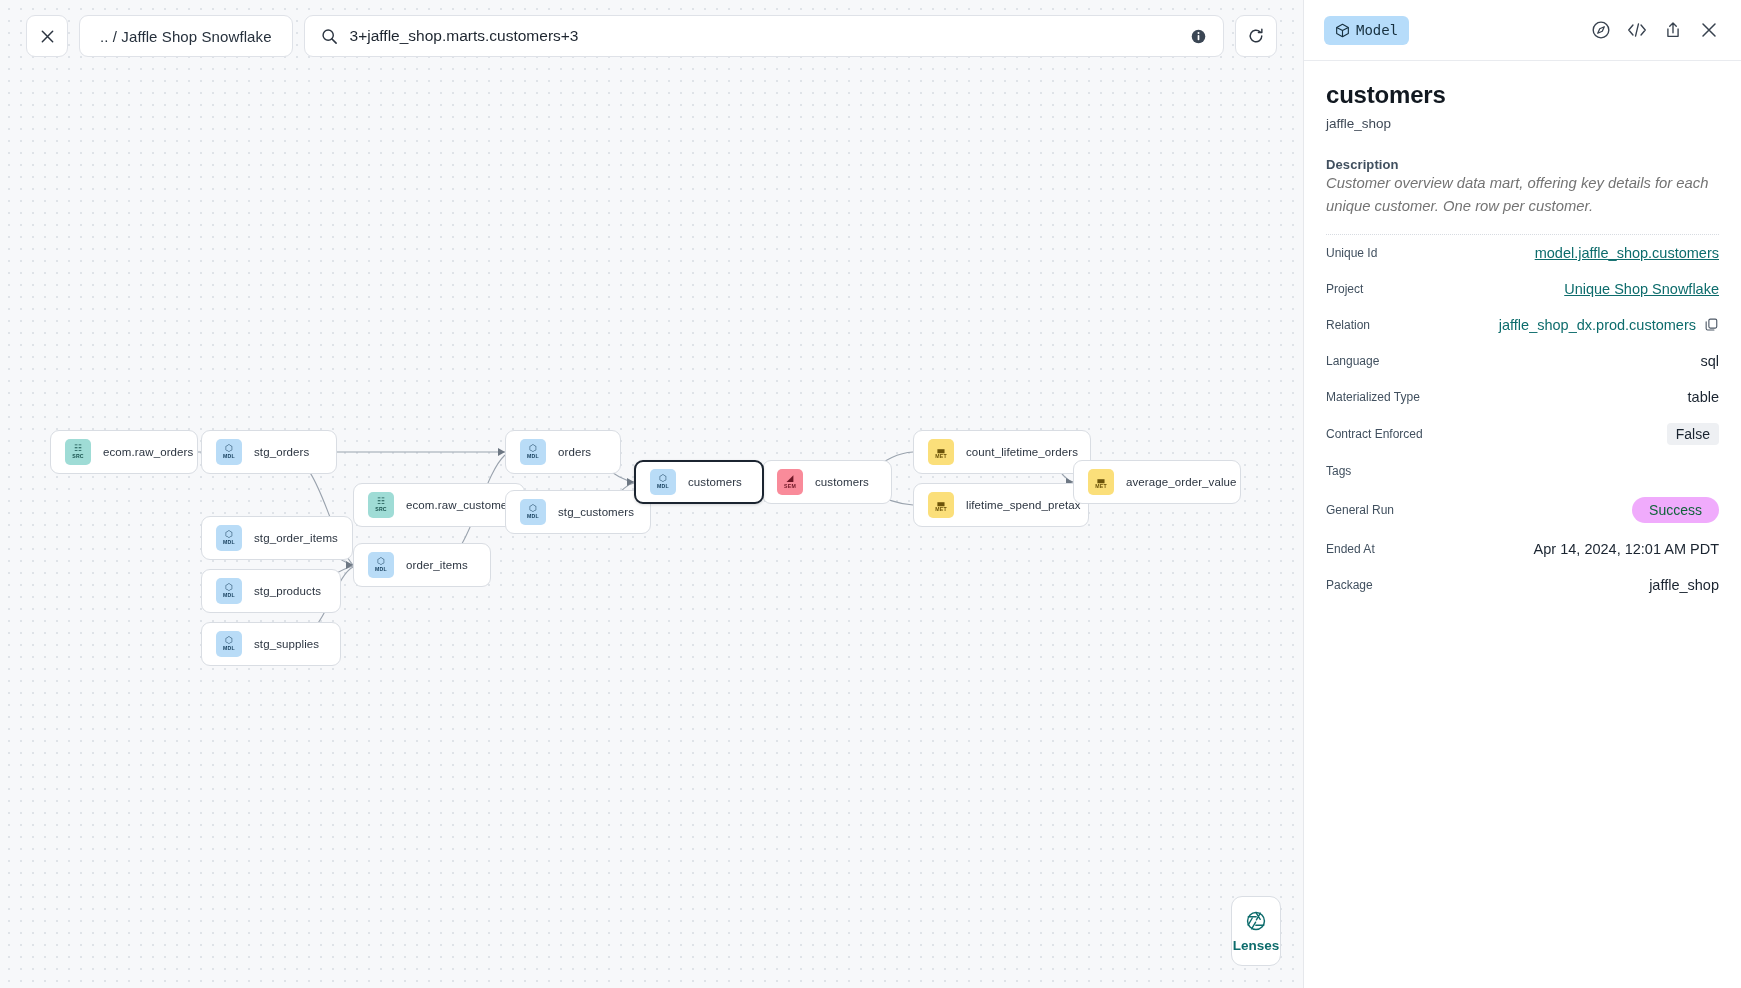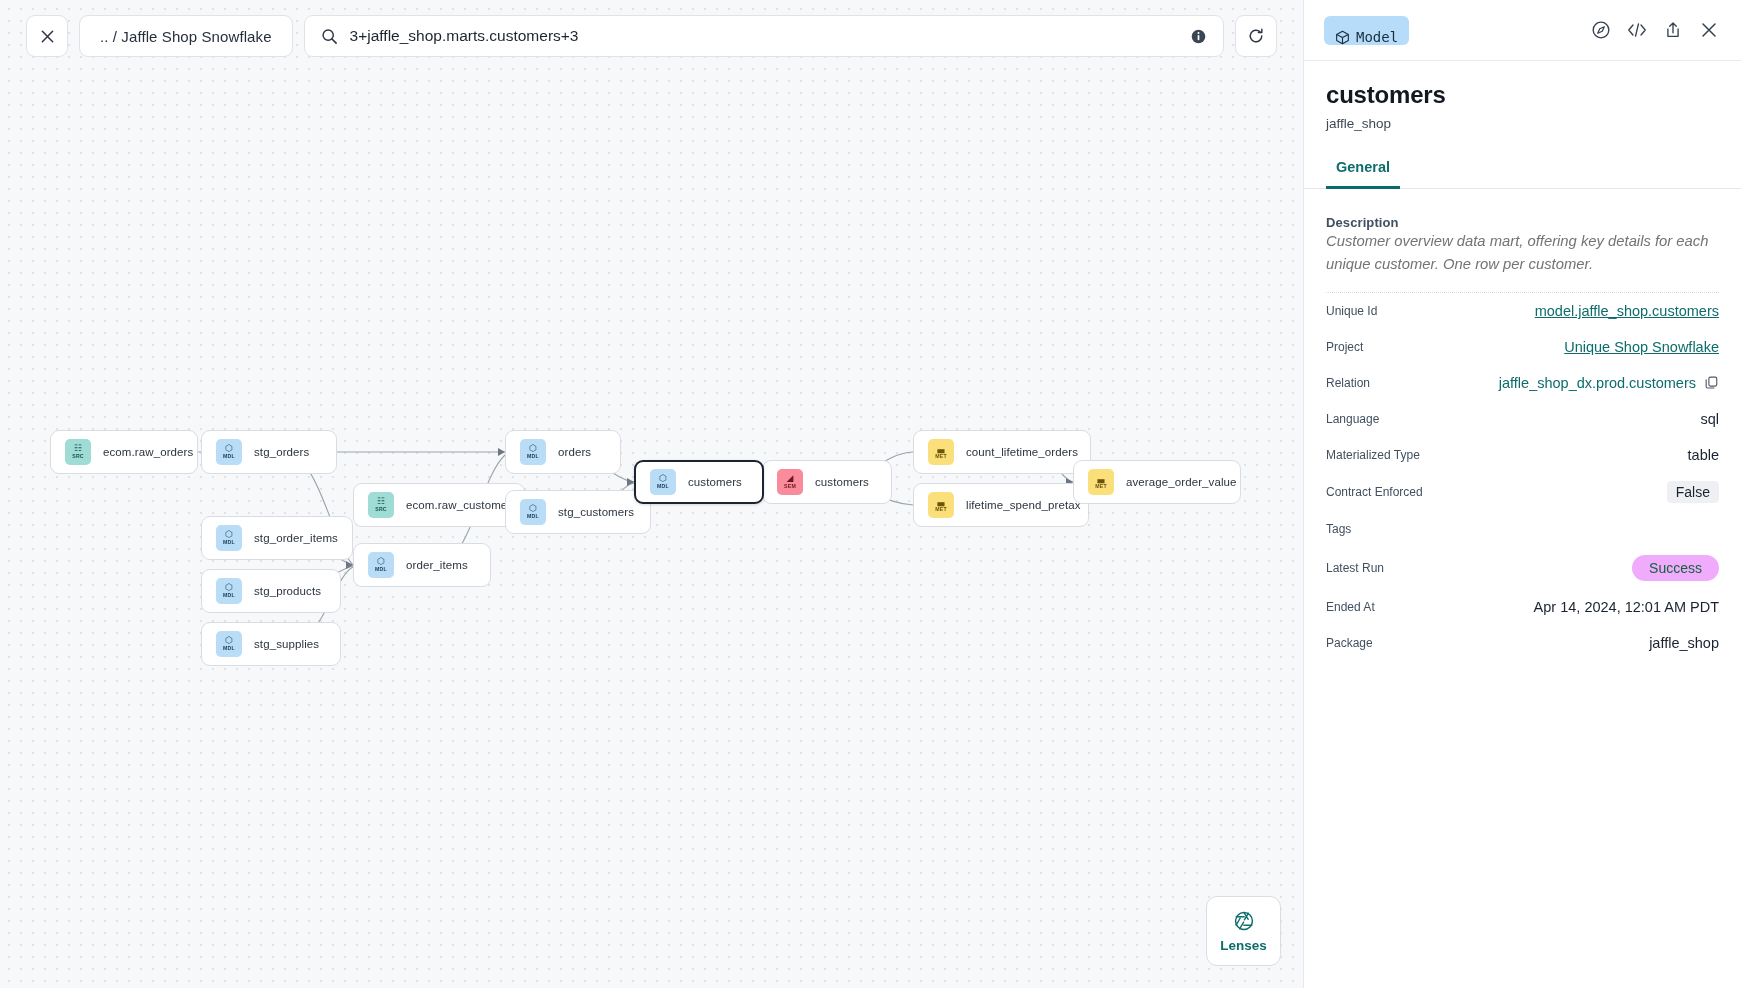--- a/index.html
+++ b/index.html
@@ -114,21 +114,21 @@
     font-size: 11.5px;
     color: #2b3440;
     white-space: nowrap;
     letter-spacing: .1px;
   }
 
   
   #lenses-btn {
     position: absolute;
     right: 22px; bottom: 22px;
-    width: 75px; height: 70px;
+    width: 50px; height: 70px;
     background: #fff;
     border: 1px solid #dadee4;
     border-radius: 11px;
     display: flex; flex-direction: column;
     align-items: center; justify-content: center;
     gap: 6px;
     cursor: pointer;
     z-index: 25;
   }
   #lenses-btn .lbl { font-size: 13.5px; color: #0d6c6c; font-weight: 600; }
@@ -144,21 +144,21 @@
     height: 61px;
     display: flex; align-items: center;
     padding: 0 18px 0 20px;
     border-bottom: 1px solid #e9ebef;
     gap: 8px;
   }
   #type-pill {
     background: #b6dcfa;
     border-radius: 6px;
     height: 29px;
-    display: flex; align-items: flex-end;
+    display: flex; align-items: center;
     gap: 6px;
     padding: 0 11px;
     font-size: 14px;
     color: #17303f;
     font-family: "DejaVu Sans Mono", monospace;
     cursor: pointer;
   }
   #panel-top .spacer { flex: 1; }
   .pic {
     width: 28px; height: 28px;
@@ -442,25 +442,20 @@
           <path d="M3 3 L15 15 M15 3 L3 15" stroke="#38424f" stroke-width="1.5" stroke-linecap="round" fill="none"></path>
         </svg>
       </div>
     </div>
 
     <div id="panel-head">
       <div id="panel-title">customers</div>
       <div id="panel-sub">jaffle_shop</div>
     </div>
 
-    <div id="tabs">
-      <div class="tab active">
-        <span>General</span>
-      </div>
-    </div>
 
     <div id="panel-body">
       <div class="sec-label">Description</div>
       <div id="desc">Customer overview data mart, offering key details for each unique customer. One row per customer.</div>
       <div id="fields">
           <div class="row">
             <div class="k">Unique Id</div>
             <div class="v link">
               <span>model.jaffle_shop.customers</span>
             </div>
@@ -501,21 +496,21 @@
               <span class="chip-gray">False</span>
             </div>
           </div>
           <div class="row">
             <div class="k">Tags</div>
             <div class="v">
               <span></span>
             </div>
           </div>
           <div class="row">
-            <div class="k">Latest Run</div>
+            <div class="k">General Run</div>
             <div class="v">
               <span class="chip-green">Success</span>
             </div>
           </div>
           <div class="row">
             <div class="k">Ended At</div>
             <div class="v">
               <span>Apr 14, 2024, 12:01 AM PDT</span>
             </div>
           </div>

